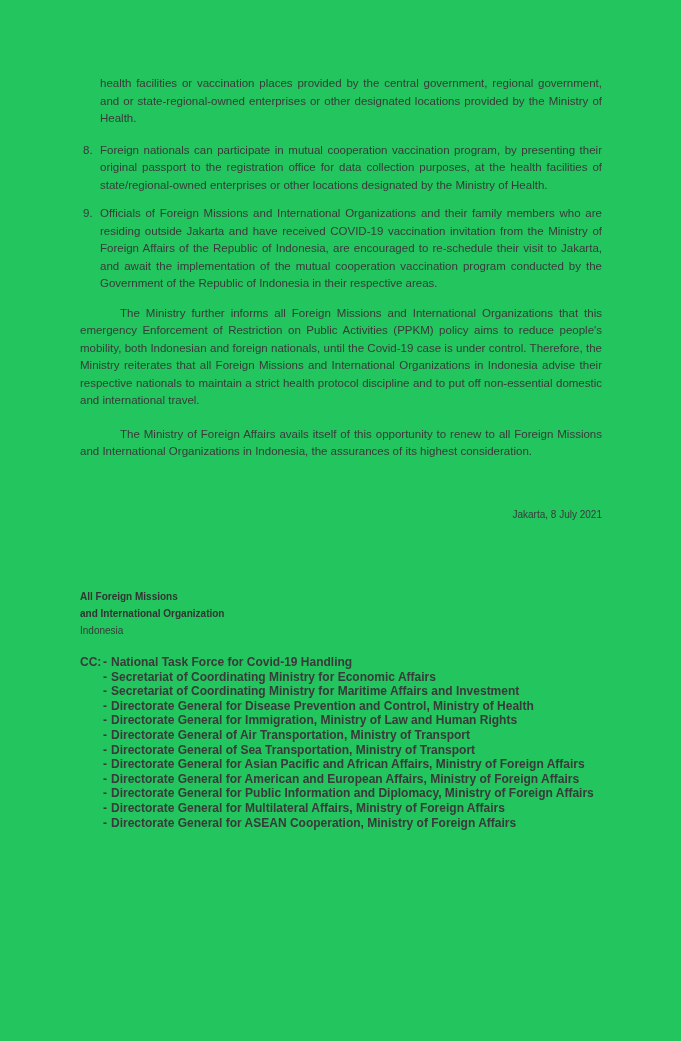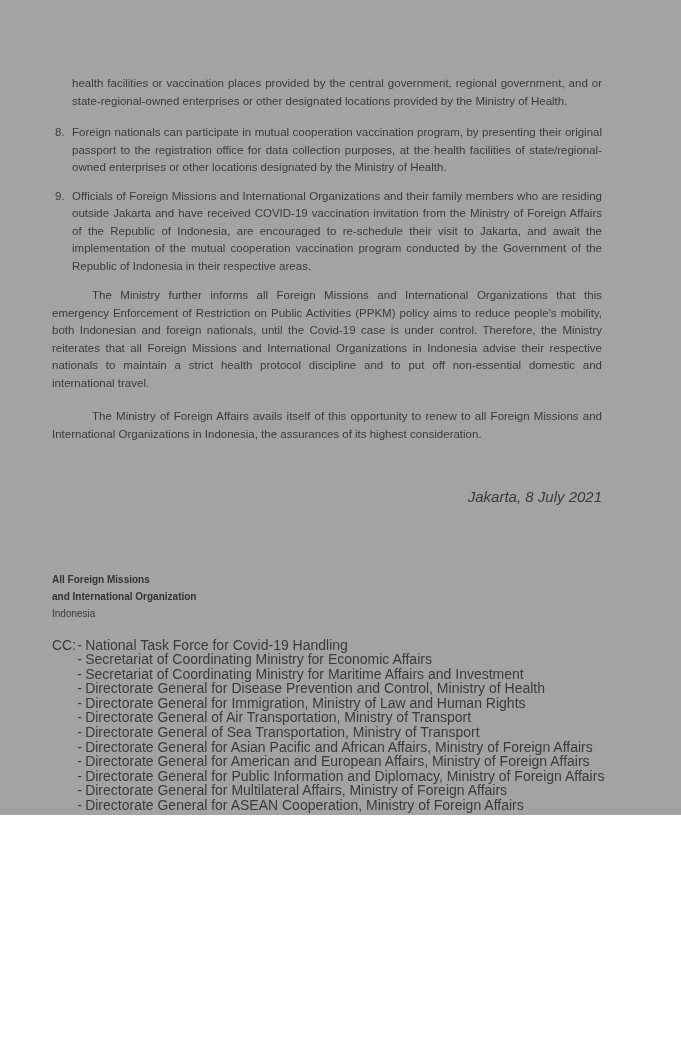--- a/index.html
+++ b/index.html
@@ -3,24 +3,24 @@
 <meta charset="utf-8">
 <style>
   html, body {
     margin: 0;
     padding: 0;
     background: #ffffff;
   }
   .page {
     position: relative;
     width: 681px;
-    height: 815px;
-    background: #a3a3a3;
+    height: 1041px;
+    background: #22c55e;
     box-sizing: border-box;
-    padding: 75px 79px 0 52px;
+    padding: 75px 79px 0 80px;
     font-family: "Liberation Sans", sans-serif;
     color: #3a3a3a;
     overflow: hidden;
   }
   .para {
     margin: 0;
     font-size: 11.5px;
     line-height: 17.5px;
     text-align: justify;
   }
@@ -37,37 +37,37 @@
     padding-left: 3px;
     font-size: 11.5px;
     line-height: 17.5px;
   }
   .list-item .para { flex: 1; }
   .p-indent { text-indent: 40px; }
   .p2 { margin-top: 12px; }
   .p3 { margin-top: 16px; }
   .dateline {
     margin: 45px 0 0 0;
-    font-size: 15px;
+    font-size: 10px;
     line-height: 17.5px;
     text-align: right;
-    font-style: italic;
   }
   .addressee {
     margin-top: 65px;
     font-size: 10px;
     line-height: 17px;
   }
   .addressee p { margin: 0; }
   .addr-bold { font-weight: bold; color: #333333; }
   .cc-block {
     margin-top: 16px;
     display: flex;
-    font-size: 14px;
+    font-size: 12px;
     line-height: 14.6px;
+    font-weight: bold;
   }
   .cc-label { flex: 0 0 22px; }
   .cc-items { flex: 1; }
   .cc-row { display: flex; }
   .cc-dash {
     flex: 0 0 9px;
     box-sizing: border-box;
     padding-left: 1px;
   }
   .cc-item-text { flex: 1; white-space: nowrap; }

